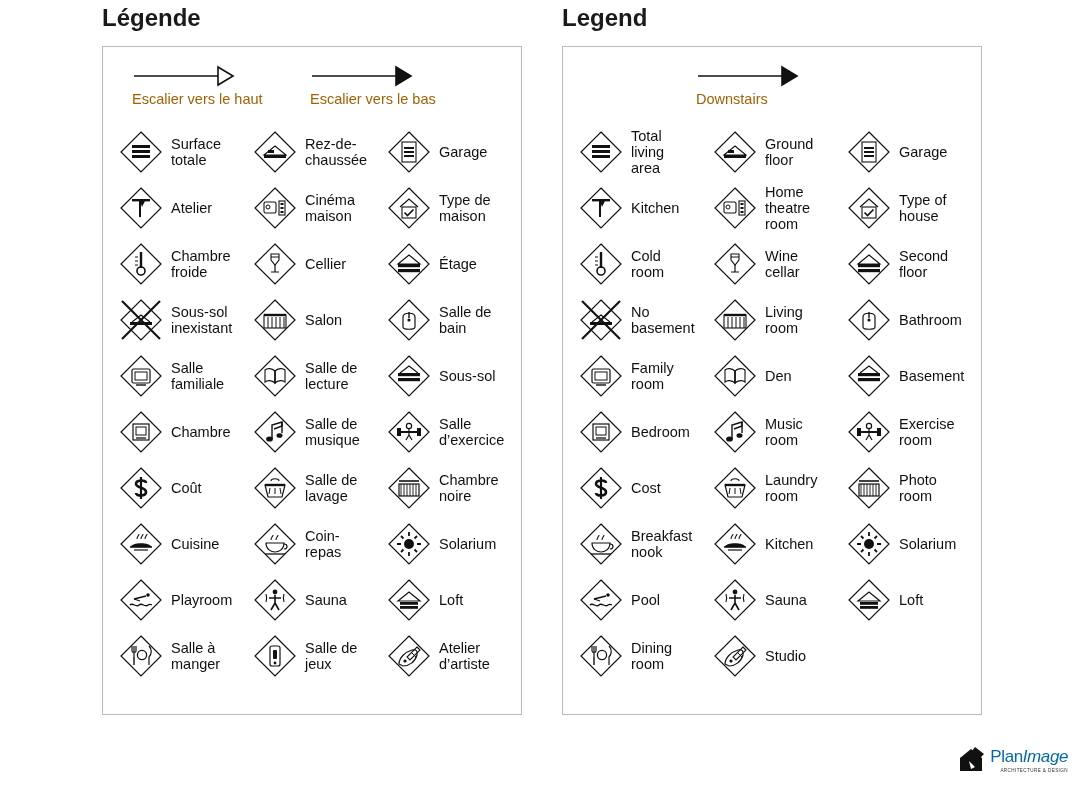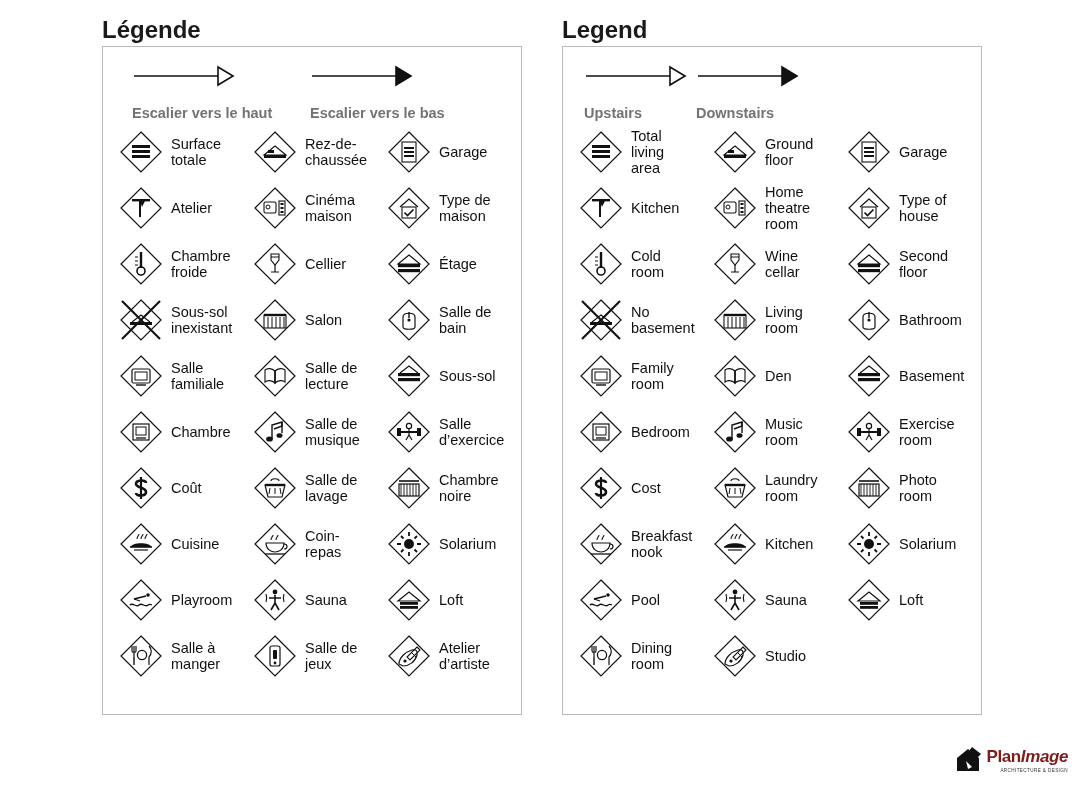--- a/index.html
+++ b/index.html
@@ -18,21 +18,21 @@
   }
   .panel {
     position: absolute;
     top: 46px;
   }
   .panel-title {
     position: absolute;
     font-size: 24px;
     font-weight: bold;
     letter-spacing: 0px;
-    top: 16px;
+    top: 4px;
   }
   #panel-fr { left: 102px; width: 420px; height: 669px; }
   #panel-en { left: 562px; width: 420px; height: 669px; }
   #title-fr { left: 102px; }
   #title-en { left: 562px; }
 
   .panel-box {
     position: absolute;
     left: 0; top: 0;
     width: 100%; height: 100%;
@@ -49,24 +49,23 @@
   }
   .arrow-block {
     position: absolute;
     text-align: left;
   }
   .arrow-block.up { left: 30px; }
   .arrow-block.down { left: 208px; }
   .arrow-svg { display: block; }
   .arrow-label {
     font-size: 14.5px;
-    margin-top: 17px;
+    margin-top: 3px;
     white-space: nowrap;
-    color: #737373;
-    font-weight: bold;
+    color: #a16207;
   }
   #panel-en .arrow-block.up { left: 22px; }
   #panel-en .arrow-block.down { left: 134px; }
 
   .grid {
     position: absolute;
     top: 78px;
     left: 12px;
     right: 6px;
     display: grid;
@@ -103,24 +102,24 @@
     text-align: right;
   }
   .logo-row {
     display: flex;
     align-items: flex-end;
     justify-content: flex-end;
     gap: 3px;
   }
   .logo-word {
     font-size: 17px;
-    font-weight: bold;
+    font-weight: normal;
     font-style: italic;
     letter-spacing: -0.4px;
-    color: #7f1d1d;
+    color: #0369a1;
   }
   .logo-word .plain { font-style: normal; }
   .logo-sub {
     font-size: 4.6px;
     letter-spacing: 0.4px;
     color: #333;
     margin-top: 1px;
   }
   .logo-mark svg { display:block; }
 </style>
@@ -509,27 +508,20 @@
           </span>
           <span class="label">Atelier
 d’artiste</span>
         </div>
       </div>
   </div>
 
   <div class="panel" id="panel-en">
     <div class="panel-box"></div>
     <div class="arrows">
-      <div class="arrow-block up">
-        <svg class="arrow-svg" width="104" height="24" viewBox="0 0 104 24">
-          <line x1="2" y1="12" x2="86" y2="12" stroke="#111" stroke-width="1.6"></line>
-          <path d="M86 3 L101 12 L86 21 Z" fill="none" stroke="#111" stroke-width="1.6"></path>
-        </svg>
-        <div class="arrow-label">Upstairs</div>
-      </div>
       <div class="arrow-block down">
         <svg class="arrow-svg" width="104" height="24" viewBox="0 0 104 24">
           <line x1="2" y1="12" x2="86" y2="12" stroke="#111" stroke-width="1.6"></line>
           <path d="M86 3 L101 12 L86 21 Z" fill="#111" stroke="#111" stroke-width="1.6"></path>
         </svg>
         <div class="arrow-label">Downstairs</div>
       </div>
     </div>
     <div class="grid">
         <div class="cell">

